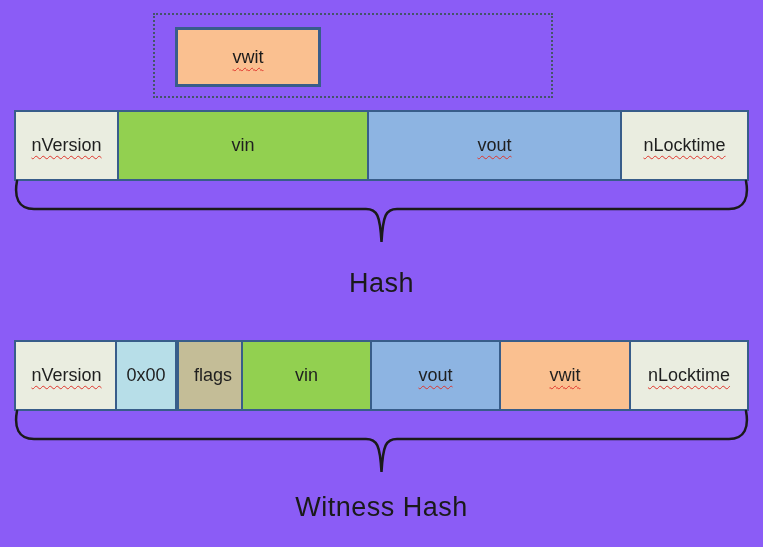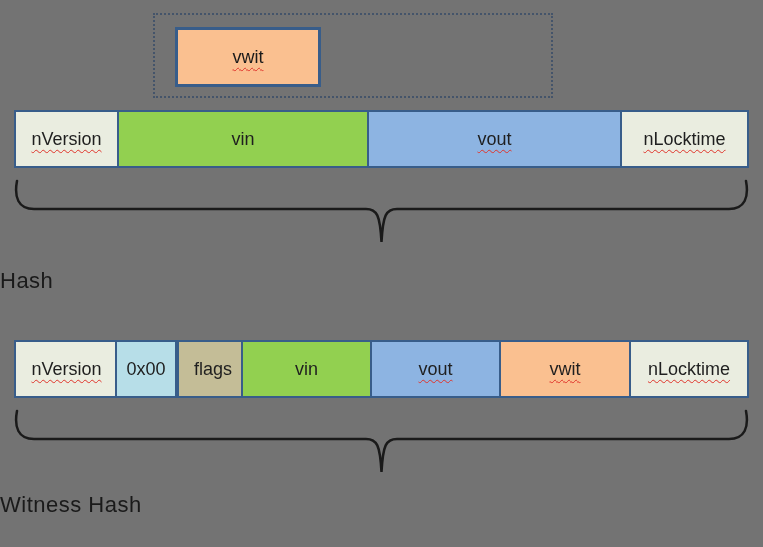--- a/index.html
+++ b/index.html
@@ -5,21 +5,21 @@
   html, body {
     margin: 0;
     padding: 0;
     background: #ffffff;
     font-family: "Liberation Sans", sans-serif;
   }
   .canvas {
     position: relative;
     width: 763px;
     height: 547px;
-    background: #737373;
+    background: #8b5cf6;
     overflow: hidden;
     color: #1a1a1a;
   }
 
   
   .legend {
     position: absolute;
     left: 153px; top: 13px;
     width: 396px; height: 81px;
     border: 2px dotted var(--legend-border, #44546A);
@@ -39,21 +39,21 @@
     display: flex; align-items: center;
     font-size: 19px;
     white-space: nowrap;
     color: #1f1f1f;
   }
 
   
   .row { position: absolute; left: 0; top: 0; width: 763px; height: 0; }
   .cell {
     position: absolute;
-    height: 58px;
+    height: 71px;
     box-sizing: border-box;
     border: 2px solid var(--cell-border, #385D8A);
     display: flex; align-items: center; justify-content: center;
     font-size: 18px;
     color: #1f1f1f;
   }
   .misspelled {
     text-decoration-line: underline;
     text-decoration-style: wavy;
     text-decoration-color: var(--misspell, #E0342B);
@@ -68,22 +68,22 @@
     stroke: var(--brace-stroke, #1a1a1a);
     stroke-width: 2.5;
     stroke-linecap: round;
   }
   .brace-hash { top: 177px; }
   .brace-witness { top: 407px; }
 
   .brace-label {
     position: absolute;
     left: 0; width: 763px;
-    text-align: left;
-    font-size: 22px;
+    text-align: center;
+    font-size: 27px;
     letter-spacing: 0.5px;
     color: #1a1a1a;
   }
   .label-hash { top: 268px; }
   .label-witness { top: 492px; }
 </style>
 </head>
 <body>
 
 <div class="canvas" style="--cell-border: #385D8A; --legend-border: #44546A; --brace-stroke: #1A1A1A; --misspell: #E0342B;">

